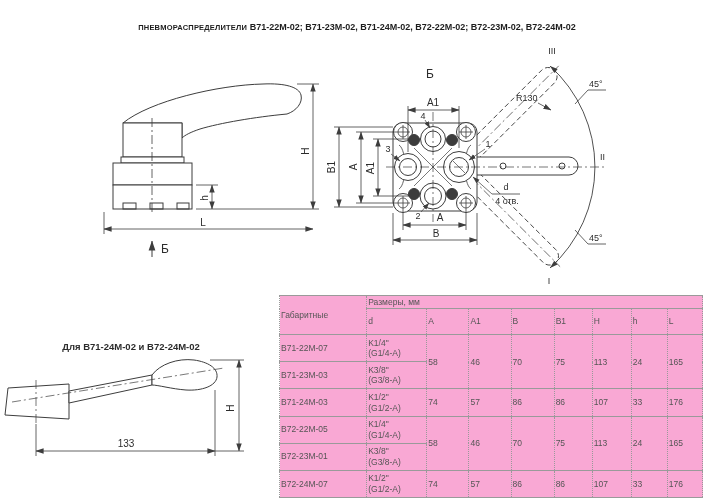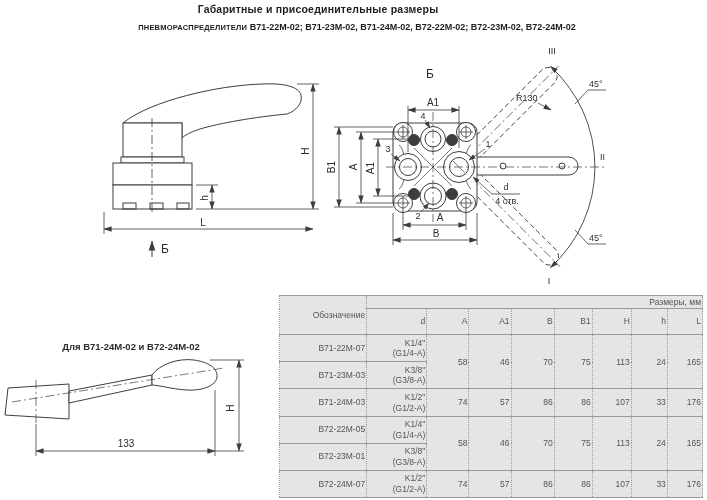--- a/index.html
+++ b/index.html
@@ -24,34 +24,33 @@
   .captiontxt{font-size:9.5px;font-weight:bold;}
   
   table.dims{
     position:absolute;left:279px;top:295px;width:424px;height:203px;
     border-collapse:collapse;table-layout:fixed;
     font-size:8.5px;color:#555;
   }
   table.dims td{
     border-top:1px solid #9a9a9a;border-bottom:1px solid #9a9a9a;
     border-left:1px dotted #9a9a9a;border-right:1px dotted #9a9a9a;
-    text-align:right;vertical-align:middle;padding:0 1px;line-height:1.25;
-    background:#e5e5e5;
+    text-align:left;vertical-align:middle;padding:0 1px;line-height:1.25;
+    background:#f9a8d4;
     margin-top:30px;
   }
   tr.hrow1{height:13px;}
   tr.hrow2{height:26px;}
   tr.drow{height:27px;}
 </style>
 </head>
 <body>
 
 <div id="page">
 
-  <div class="title">Габаритные и присоединительные размеры</div>
   <div class="subtitle">
     <span class="prefix">Пневмораспределители</span>
     <span>В71-22М-02; В71-23М-02, В71-24М-02, В72-22М-02; В72-23М-02, В72-24М-02</span>
   </div>
 
   <svg width="707" height="500" viewBox="0 0 707 500">
     <defs>
       <marker id="arrE" viewBox="0 0 10 10" refX="9.5" refY="5" markerWidth="10" markerHeight="10" orient="auto">
         <path d="M0,1.6 L10,5 L0,8.4 z" fill="#3d3d3d"></path>
       </marker>
@@ -251,21 +250,21 @@
         <col style="width:42px">
         <col style="width:42px">
       <col style="width:43px">
         <col style="width:38px">
         <col style="width:39px">
         <col style="width:36px">
         <col style="width:35px">
     </colgroup>
     <tbody>
         <tr class="hrow1">
-      <td rowspan="2">Обозначение</td>
+      <td rowspan="2">Габаритные</td>
       <td colspan="8">Размеры, мм</td>
     </tr>
     <tr class="hrow2">
       <td>d</td>
       <td>A</td>
       <td>A1</td>
       <td>B</td>
       <td>B1</td>
       <td>H</td>
       <td>h</td>

